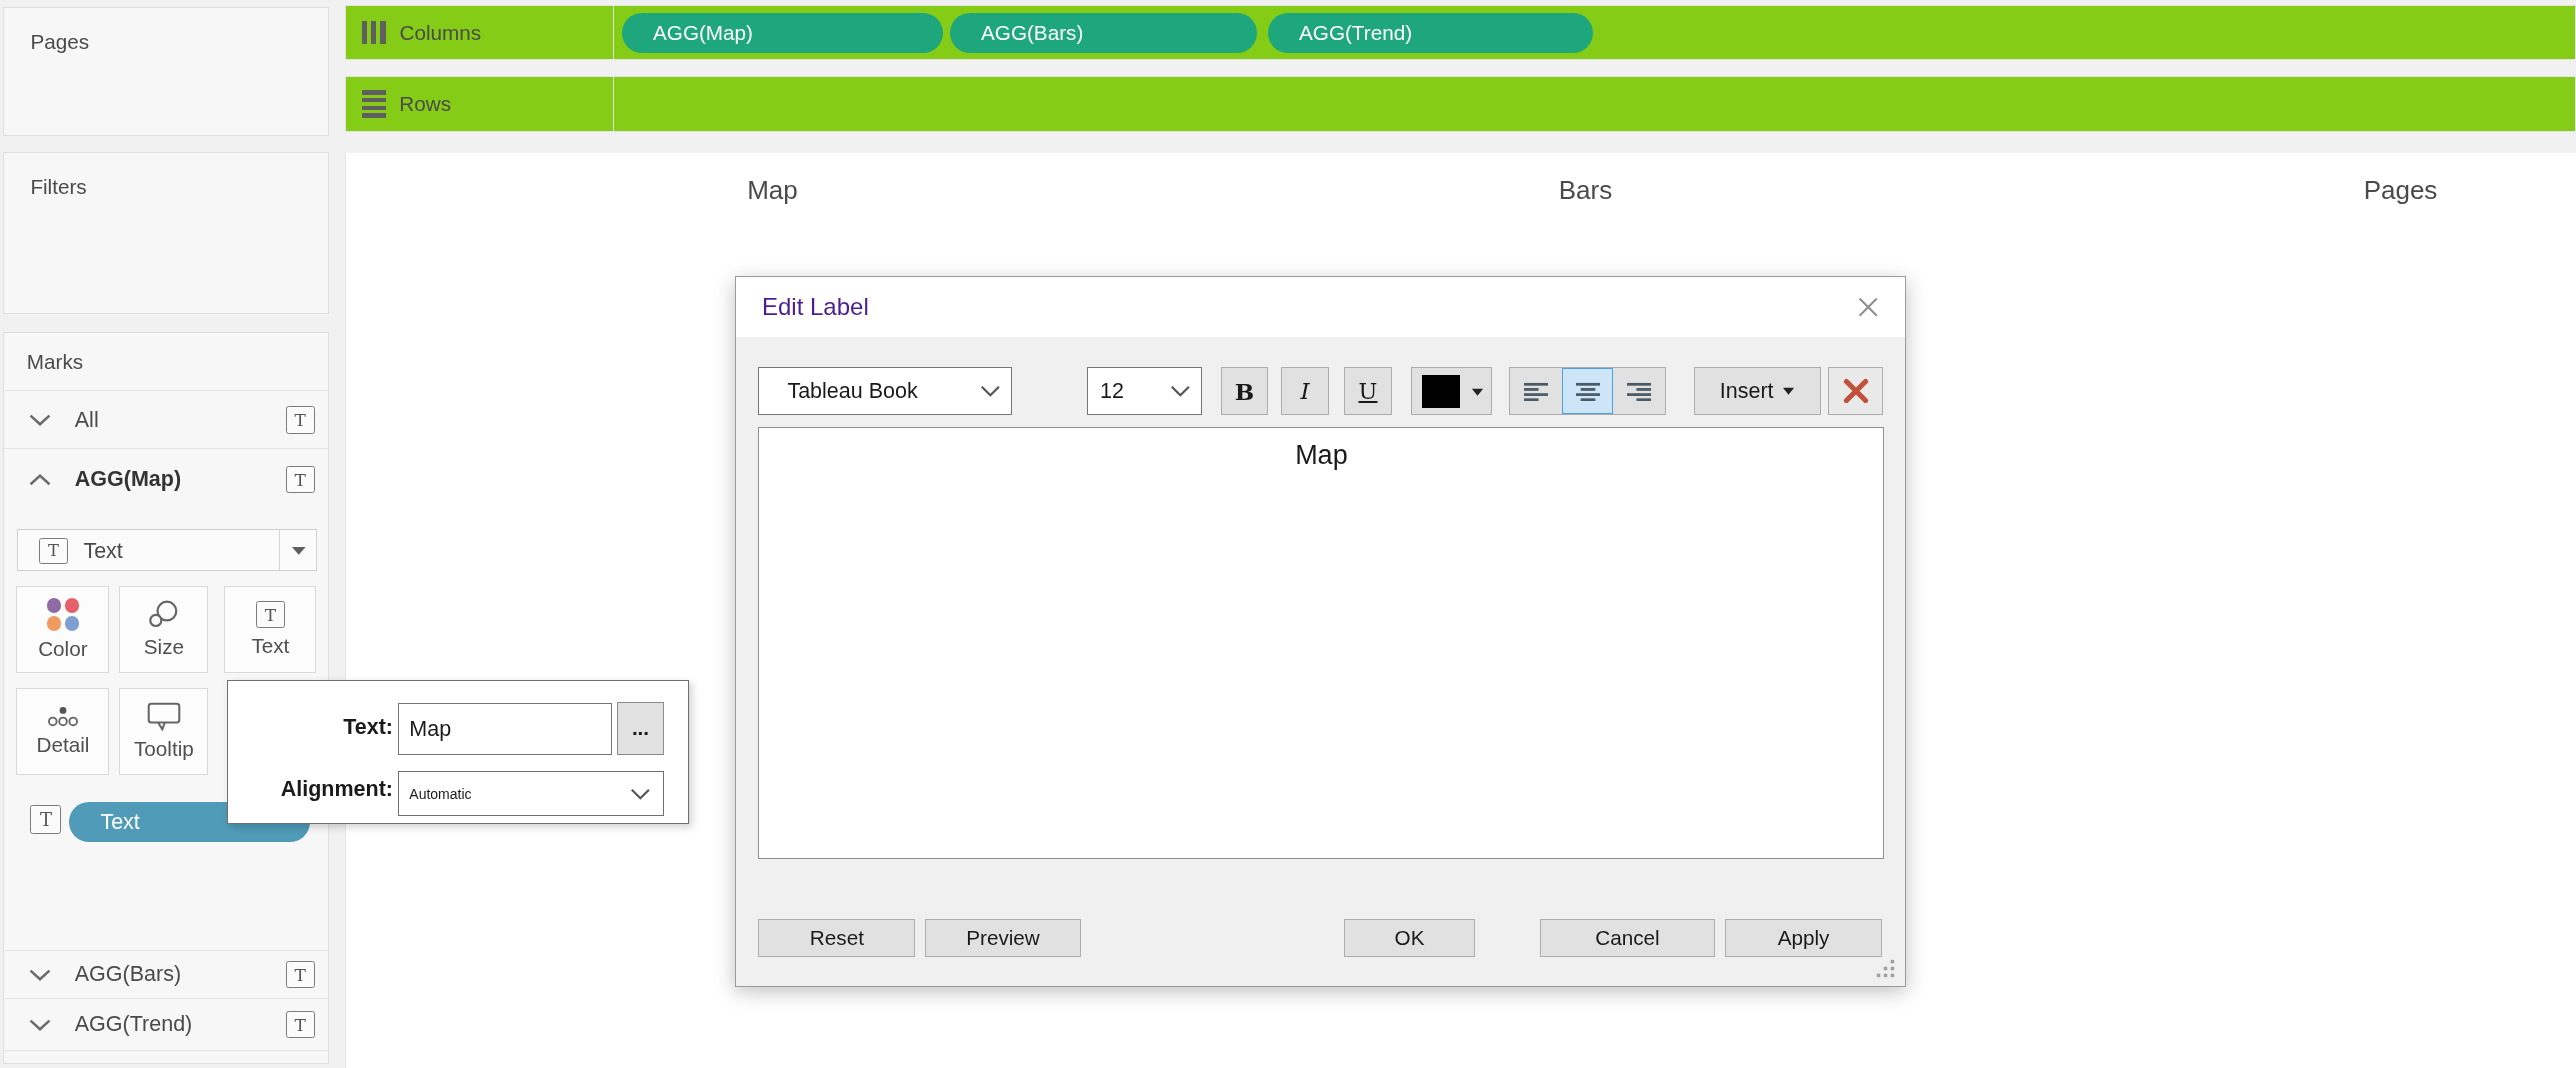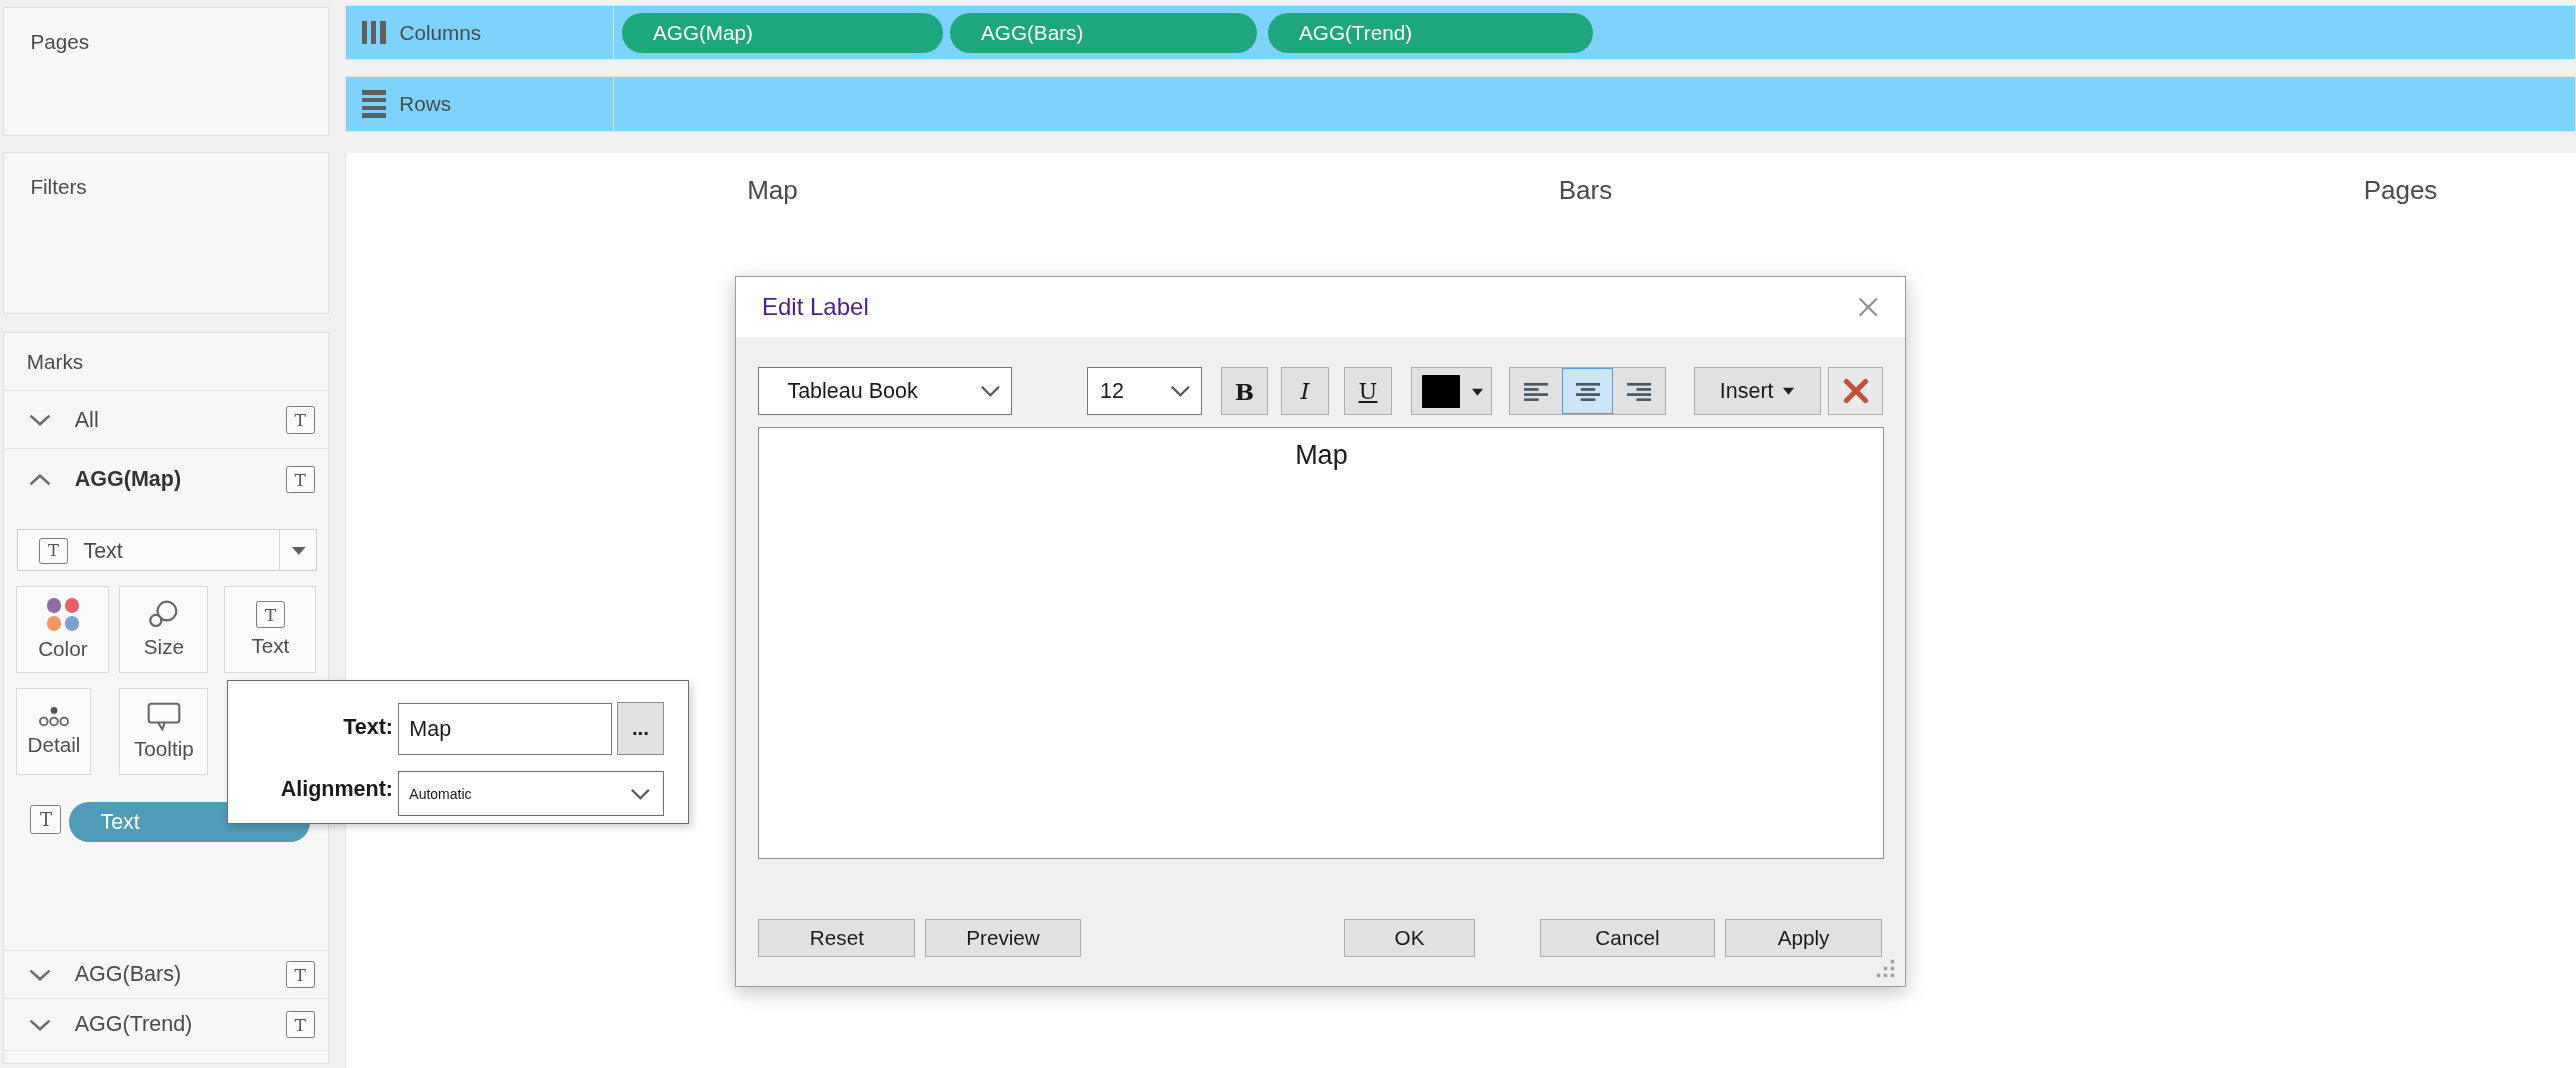--- a/index.html
+++ b/index.html
@@ -7,21 +7,21 @@
   .screen {
     position:relative; width:2576px; height:1069px;
     background:#f1f1f1; overflow:hidden;
     font-family:"Liberation Sans", sans-serif; color:#4a4a4a;
   }
   .abs { position:absolute; }
   .panel-box { position:absolute; background:#f7f7f7; border:0.9px solid #dedede; }
   .panel-label { position:absolute; left:26px; top:22.4px; font-size:20.7px; color:#4a4a4a; }
 
   
-  .shelf { position:absolute; left:345px; width:2231px; background:#7dd3fc; border:0.9px solid #e2e2e2; }
+  .shelf { position:absolute; left:345px; width:2231px; background:#84cc16; border:0.9px solid #e2e2e2; }
   .shelf-labelzone { position:absolute; left:0; top:0; bottom:0; width:268px; border-right:0.9px solid #e2e2e2;
                      display:flex; align-items:center; padding-left:15.5px; }
   .shelf-label { font-size:20.7px; color:#4a4a4a; margin-left:13.8px; }
   .cols-icon { display:flex; gap:4.3px; }
   .cols-icon i { display:block; width:5.2px; height:22.4px; background:#5f5f5f; }
   .rows-icon { display:flex; flex-direction:column; gap:3.4px; }
   .rows-icon i { display:block; width:24px; height:4.3px; background:#5f5f5f; }
   .pill { position:absolute; top:6.9px; height:40px; border-radius:20px; background:#1ea77d;
           color:#fff; font-size:20.7px; line-height:40px; padding-left:31px; }
 
@@ -140,21 +140,21 @@
         <circle cx="23" cy="13" r="11" fill="none" stroke="#666" stroke-width="2.6"></circle>
         <circle cx="10" cy="24" r="6.5" fill="#fcfcfc" stroke="#666" stroke-width="2.6"></circle>
       </svg>
       <span class="blabel">Size</span>
     </div>
     <div class="mark-btn" style="left:220px; top:253px; width:92px; height:87px;">
       <span class="t-icon" style="width:29px; height:27px; font-size:17px;">T</span>
       <span class="blabel">Text</span>
     </div>
 
-    <div class="mark-btn" style="left:12px; top:355px; width:75px; height:87px;">
+    <div class="mark-btn" style="left:12px; top:355px; width:93px; height:87px;">
       <svg width="34" height="20.7" viewBox="0 0 40 24">
         <circle cx="20" cy="5" r="4" fill="#555"></circle>
         <circle cx="8" cy="18" r="4.5" fill="none" stroke="#666" stroke-width="2.2"></circle>
         <circle cx="20" cy="18" r="4.5" fill="none" stroke="#666" stroke-width="2.2"></circle>
         <circle cx="32" cy="18" r="4.5" fill="none" stroke="#666" stroke-width="2.2"></circle>
       </svg>
       <span class="blabel">Detail</span>
     </div>
     <div class="mark-btn" style="left:115px; top:355px; width:89px; height:87px;">
       <svg width="34" height="29" viewBox="0 0 40 34">

